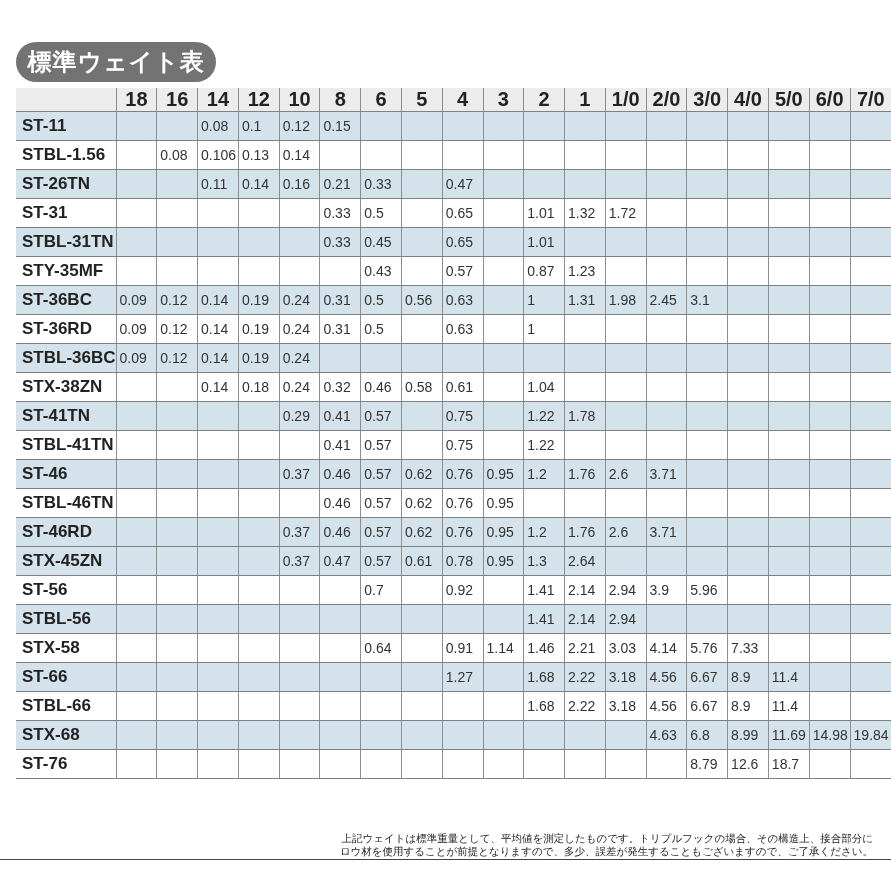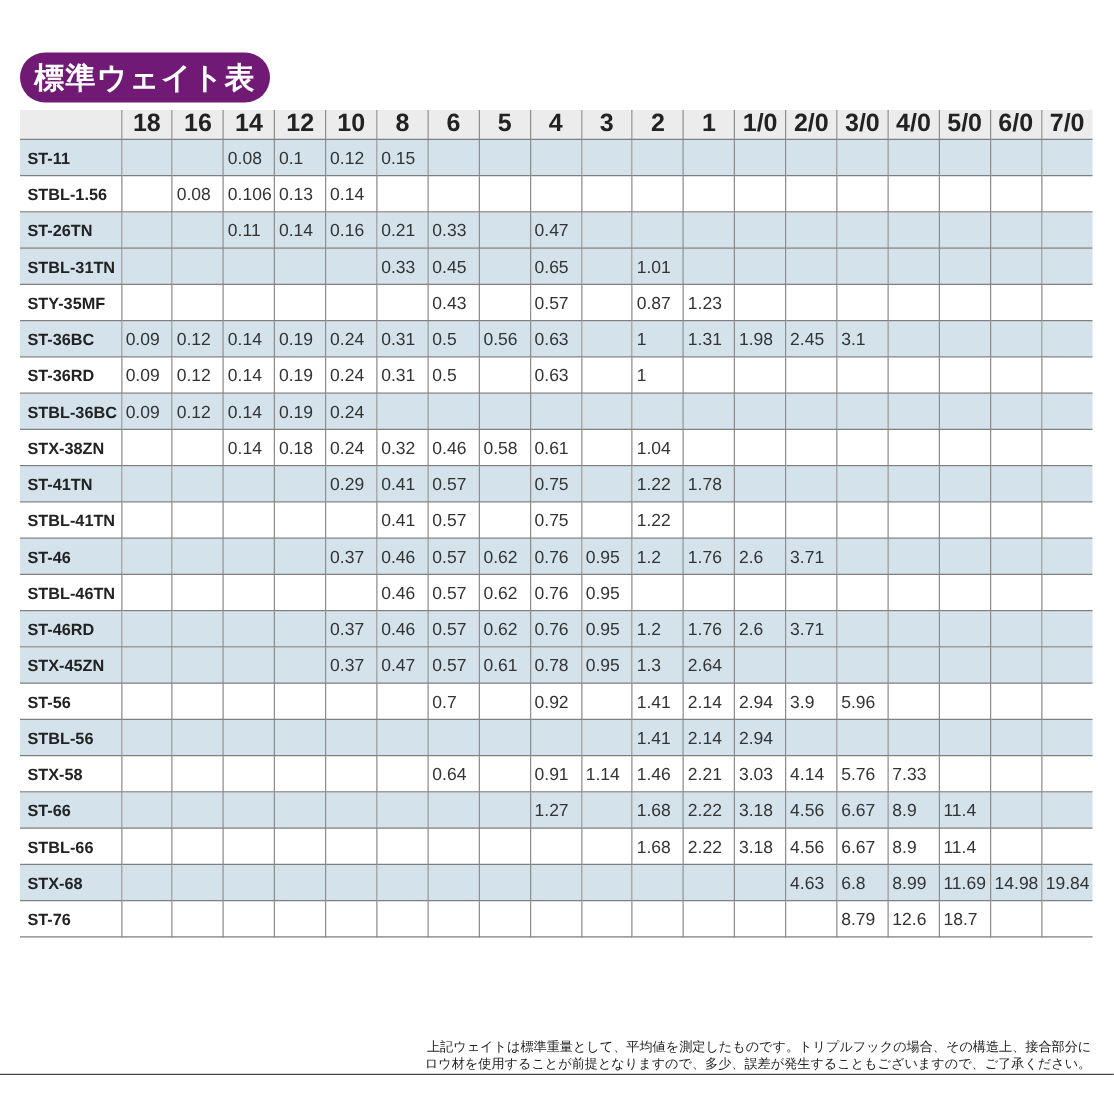--- a/index.html
+++ b/index.html
@@ -1,31 +1,31 @@
 <!DOCTYPE html>
 <html><head>
 <meta charset="utf-8">
 <style>
   html, body { margin:0; padding:0; background:#ffffff; }
   body { width:891px; height:891px; position:relative; overflow:hidden;
          font-family:"Liberation Sans", "DejaVu Sans", sans-serif; color:#222; }
   .title-pill { position:absolute; left:16px; top:42px; width:200px; height:40px;
-         background:#701a75; border-radius:20px; color:#fff; font-weight:bold;
+         background:#737373; border-radius:20px; color:#fff; font-weight:bold;
          font-size:24px; line-height:40px; text-align:center; letter-spacing:1px;
          font-family:"DejaVu Sans", sans-serif; }
   table.weights { position:absolute; left:16px; top:88px; border-collapse:collapse;
          table-layout:fixed; }
   table.weights th, table.weights td { border-left:1px solid #8e8e8e; border-right:1px solid #8e8e8e;
          border-bottom:1.5px solid #7f7f7f; padding:0; overflow:hidden; white-space:nowrap; }
   table.weights tr th:first-child, table.weights tr td:first-child { border-left:none; }
   table.weights tr th:last-child, table.weights tr td:last-child { border-right:none; }
   table.weights th { background:#ececec; height:23px; font-size:20px; font-weight:bold;
          text-align:center; color:#222; }
   table.weights td { height:28px; font-size:14px; padding-left:3px; color:#333; }
-  table.weights td.label { font-weight:bold; font-size:13px; padding-left:6px; color:#222; }
+  table.weights td.label { font-weight:bold; font-size:17px; padding-left:6px; color:#222; }
   table.weights tr.shade td { background:#d3e2eb; }
   col.c-label { width:81px; }
   col.c-val { width:40.9px; }
   .note { position:absolute; right:18px; top:832px; font-size:10.5px; line-height:13px;
           text-align:right; color:#222; font-family:"DejaVu Sans", sans-serif; }
   .bottom-rule { position:absolute; left:0; top:859px; width:891px; height:1px; background:#444; }
 </style>
 </head>
 <body>
 
@@ -138,20 +138,42 @@
         <td></td>
         <td></td>
         <td></td>
         <td></td>
         <td></td>
         <td></td>
         <td></td>
         <td></td>
         <td></td>
       </tr>
+      <tr>
+        <td class="label">ST-31</td>
+        <td></td>
+        <td></td>
+        <td></td>
+        <td></td>
+        <td></td>
+        <td>0.33</td>
+        <td>0.5</td>
+        <td></td>
+        <td>0.65</td>
+        <td></td>
+        <td>1.01</td>
+        <td>1.32</td>
+        <td>1.72</td>
+        <td></td>
+        <td></td>
+        <td></td>
+        <td></td>
+        <td></td>
+        <td></td>
+      </tr>
       <tr class="shade">
         <td class="label">STBL-31TN</td>
         <td></td>
         <td></td>
         <td></td>
         <td></td>
         <td></td>
         <td>0.33</td>
         <td>0.45</td>
         <td></td>

